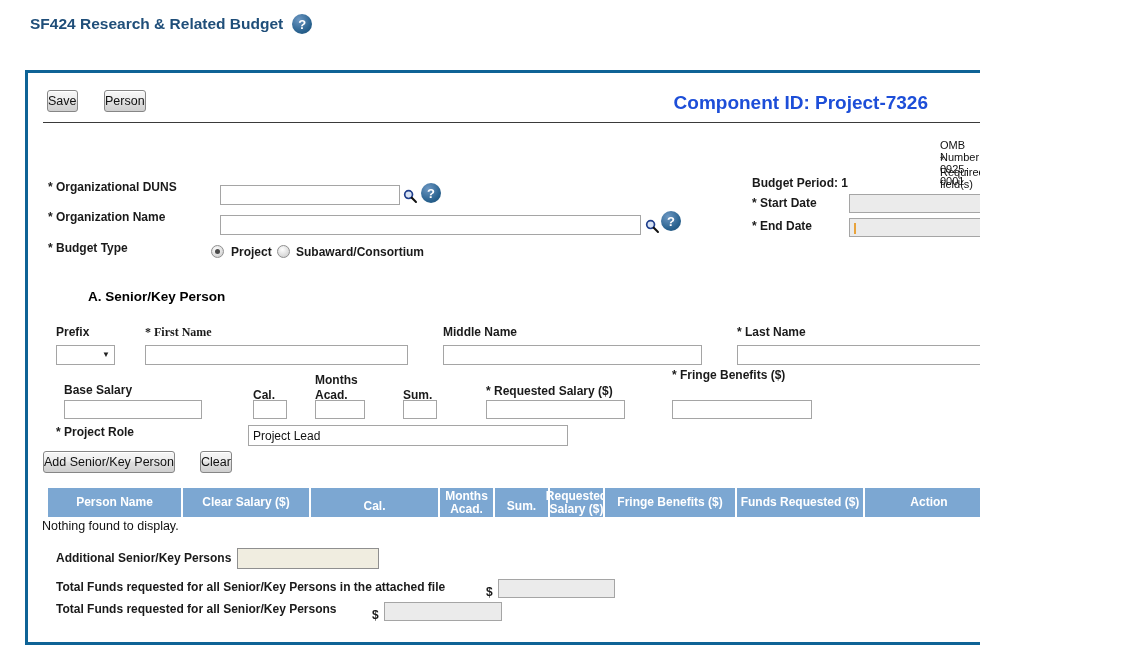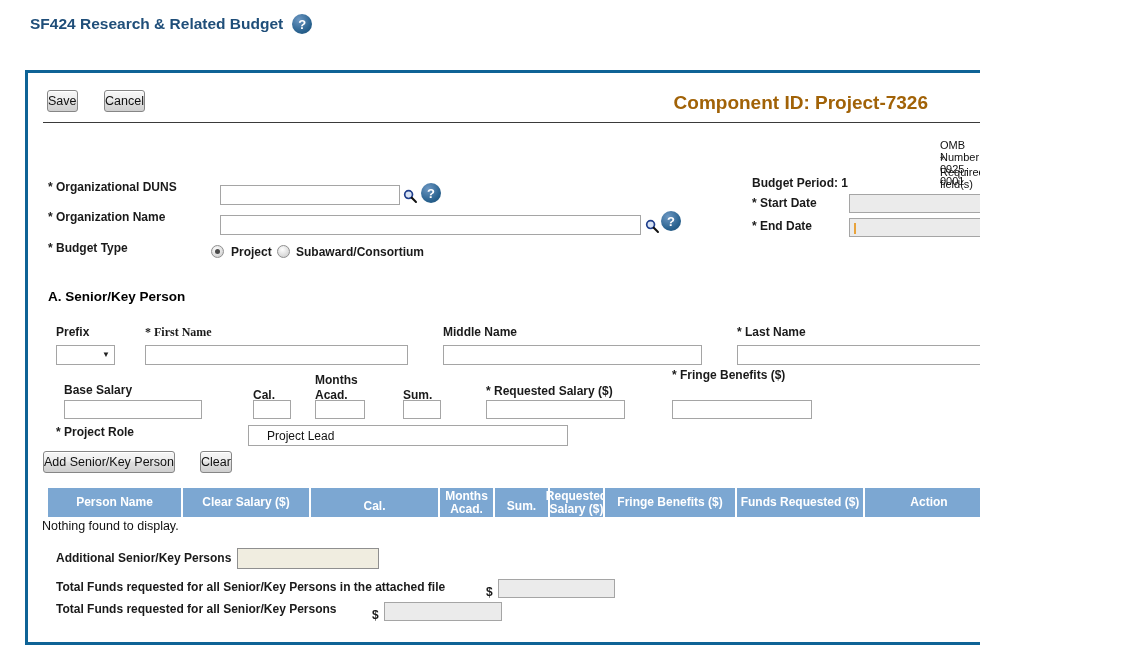--- a/index.html
+++ b/index.html
@@ -46,31 +46,31 @@
     background: linear-gradient(#F7F7F7, #EDEDED 45%, #E0E0E0 50%, #CFCFCF);
     border: 1px solid #868686; border-radius: 3px;
     padding: 3px 0; cursor: pointer;
     box-shadow: inset 0 1px 0 #fff;
   }
 
   .divider { position: absolute; left: 43px; top: 122px; width: 1056px; height: 1px; background: #3a3a3a; }
 
   .component-id {
     position: absolute; right: 52px; top: 92px;
-    font-size: 19px; font-weight: bold; color: #a16207;
+    font-size: 19px; font-weight: bold; color: #1d4ed8;
   }
   .small-note { position: absolute; font-size: 11px; color: #111; }
 
   .flabel { position: absolute; font-size: 12px; font-weight: bold; color: #1a1a1a; white-space: nowrap; }
 
   .tinput {
     position: absolute; height: 20px;
     border: 1px solid #A5A5A5; background: #fff;
     font-family: "Liberation Sans", sans-serif; font-size: 12px; color: #111;
-    padding: 1px 18px;
+    padding: 1px 4px;
   }
   .tinput.readonly { background: #EBEBEB; }
   .tinput.cream { background: #F0EDE0; border-color: #8F8F8F; }
 
   
   .search-icon { position: absolute; width: 15px; height: 15px; cursor: pointer; }
 
   
   .radio {
     position: absolute; width: 13px; height: 13px; border-radius: 50%;
@@ -86,21 +86,21 @@
 
   
   .selectbox {
     position: absolute; height: 20px; background: #fff;
     border: 1px solid #A5A5A5; cursor: pointer;
     display: flex; align-items: center; justify-content: flex-end;
     padding-right: 4px;
   }
   .selectbox .arrow { font-size: 8px; color: #222; line-height: 1; }
 
-  .section-heading { position: absolute; font-size: 13.5px; font-weight: bold; color: #000; }
+  .section-heading { position: absolute; font-size: 13.5px; font-weight: bold; color: #000; margin-left: 40px; }
 
   
   .grid-header {
     position: absolute; left: 48px; top: 488px;
     display: grid;
     grid-template-columns: 133px 126px 127px 53px 53px 53px 130px 126px 128px 104px;
     column-gap: 2px; height: 29px;
   }
   .grid-header .cell {
     background: #7CA7D2; color: #fff;
@@ -122,21 +122,21 @@
 <div class="page">
 
   <div class="page-title">
     <span class="title-text">SF424 Research &amp; Related Budget</span>
     <span class="help-icon">?</span>
   </div>
 
   <div class="panel"></div>
 
   <button class="btn" style="left:47px; top:90px;">Save</button>
-  <button class="btn" style="left:104px; top:90px;">Cancel</button>
+  <button class="btn" style="left:104px; top:90px;">Person</button>
 
   <div class="component-id">Component ID: Project-7326</div>
 
   <div class="divider"></div>
 
   <div class="small-note" style="left:940px; top:139px;">OMB Number: 0925-0001</div>
   <div class="small-note" style="left:940px; top:154px;">* Required field(s)</div>
 
   <div class="flabel" style="left:48px; top:180px;">* Organizational DUNS</div>
   <input class="tinput" style="left: 220px; top: 185px; width: 180px;" value="">

